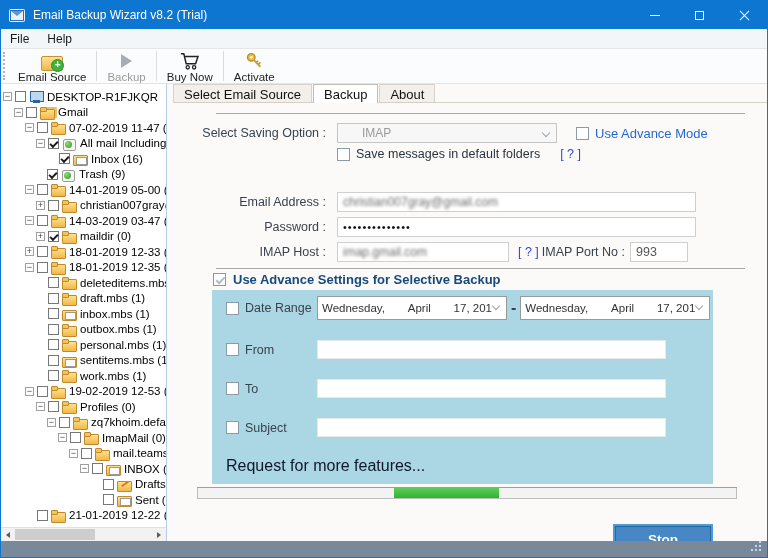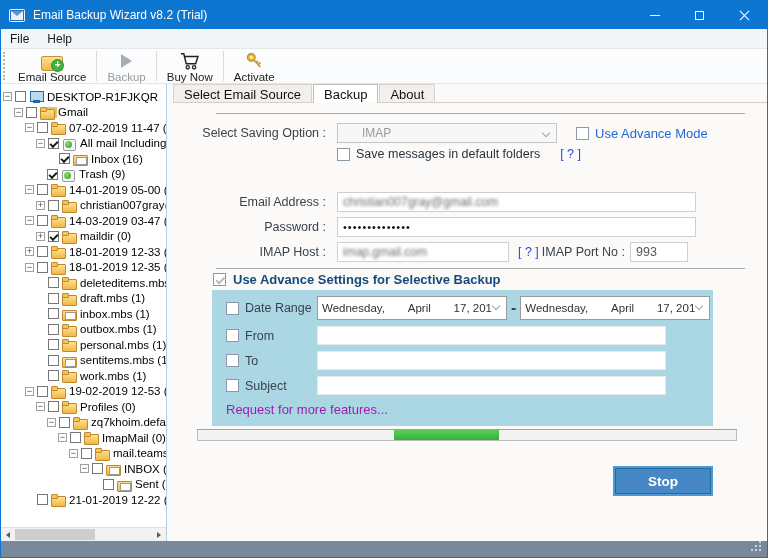--- a/index.html
+++ b/index.html
@@ -82,27 +82,27 @@
   .blurtxt{filter:blur(1.7px);color:#6e6e6e;font-size:12px;}
   .dots{font-size:11px;letter-spacing:1px;color:#111;}
   .combo{height:20px;background:#f7f7f7;border:1px solid #c5c5c5;display:flex;align-items:center;padding:0 24px;color:#9a9a9a;font-size:12px;position:relative;}
   .chev{width:6px;height:6px;border-right:1px solid #9aa4ad;border-bottom:1px solid #9aa4ad;transform:rotate(45deg);position:absolute;right:7px;top:6px;}
   .cb{width:13px;height:13px;background:#fff;border:1px solid #8a9aa8;position:relative;flex:0 0 13px;}
   .cb.graychk::after{content:"";position:absolute;left:2px;top:3px;width:7px;height:3px;border-left:2px solid #b4bcc3;border-bottom:2px solid #b4bcc3;transform:rotate(-45deg);}
   .bluetext{color:#2468d4;}
   .helpq{color:#2b47e0;font-size:12.5px;white-space:pre;}
   .advtitle{font-size:13px;font-weight:bold;color:#164a7d;margin-left:7px;}
   .advpanel{margin:3px 0 0 31px;width:501px;background:#abd6e4;padding:6px 0 9px 14px;}
-  .prow{display:flex;align-items:center;margin-bottom:6px;}
+  .prow{display:flex;align-items:center;margin-bottom:20px;}
   .plabel{font-size:12.5px;color:#39434e;margin-left:6px;width:72px;}
   .pfield{width:349px;height:19px;background:#fff;border:1px solid #e8e8e8;}
   .datecombo{width:190px;height:24px;background:#fff;border:1px solid #9a9a9a;display:flex;align-items:center;font-size:11.5px;color:#333;padding:0 14px 0 4px;position:relative;overflow:hidden;}
   .datecombo .dparts{flex:1;display:flex;justify-content:space-between;white-space:nowrap;}
   .datesep{margin:0 4px;color:#39434e;font-weight:bold;}
-  .reqlink{font-size:13px;color:#a21caf;margin-top:7px;}
+  .reqlink{font-size:16px;color:#0f172a;margin-top:7px;}
   .statustext{font-size:12.5px;color:#141414;margin:9px 0 0 16px;white-space:nowrap;}
   .hr3{margin:3px 30px 0 16px;background:#9f9f9f;}
   .progress{margin:0 30px 0 16px;height:11px;background:#f3f3f3;border:1px solid #bdbdbd;border-top:none;position:relative;overflow:hidden;}
   .pgreen{position:absolute;top:0;bottom:0;background:linear-gradient(#5ecb5e,#2fb52f);}
   .stoprow{margin-top:27px;}
   .stopbtn{margin-left:434px;width:96px;height:26px;background:#4787c6;border:1px solid #29689f;box-shadow:0 0 0 2px #4b9bd5;color:#fff;font-weight:bold;font-size:13.5px;display:flex;align-items:center;justify-content:center;font-family:"Liberation Sans",sans-serif;}
 
   
   .statusbar{height:17px;background:#78899b;position:relative;}
   .gripdot{position:absolute;right:6px;bottom:7px;width:2px;height:2px;background:#cdd5dc;box-shadow:0 -4px 0 #cdd5dc,0 -8px 0 #cdd5dc,-4px 0 0 #cdd5dc,-4px -4px 0 #cdd5dc,-8px 0 0 #cdd5dc;}
@@ -318,20 +318,26 @@
             <span class="texp">−</span>
             <span class="tcb"></span>
             <span class="ti ti-folder"></span>
             <span class="tlb">mail.teamsy</span>
           </div>
           <div class="trow" style="padding-left: 79px;">
             <span class="texp">−</span>
             <span class="tcb"></span>
             <span class="ti ti-mail"></span>
             <span class="tlb">INBOX (7</span>
+          </div>
+          <div class="trow" style="padding-left: 90px;">
+            <span class="texp hidden">−</span>
+            <span class="tcb"></span>
+            <span class="ti ti-draft"></span>
+            <span class="tlb">Drafts</span>
           </div>
           <div class="trow" style="padding-left: 90px;">
             <span class="texp hidden">−</span>
             <span class="tcb"></span>
             <span class="ti ti-mail"></span>
             <span class="tlb">Sent (1</span>
           </div>
           <div class="trow" style="padding-left: 24px;">
             <span class="texp hidden">−</span>
             <span class="tcb"></span>

